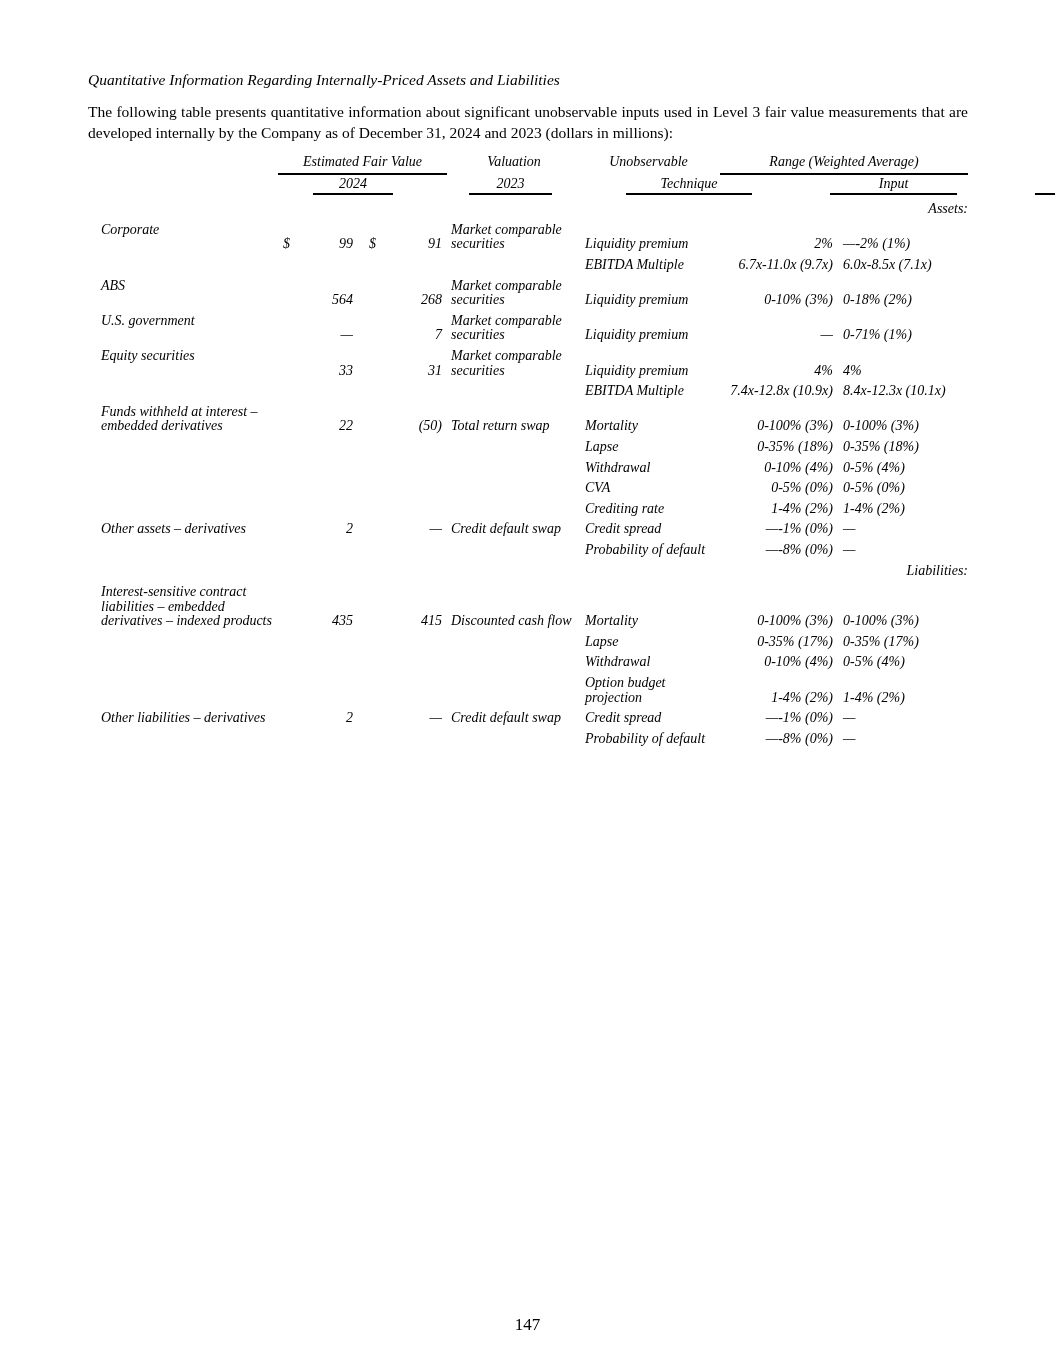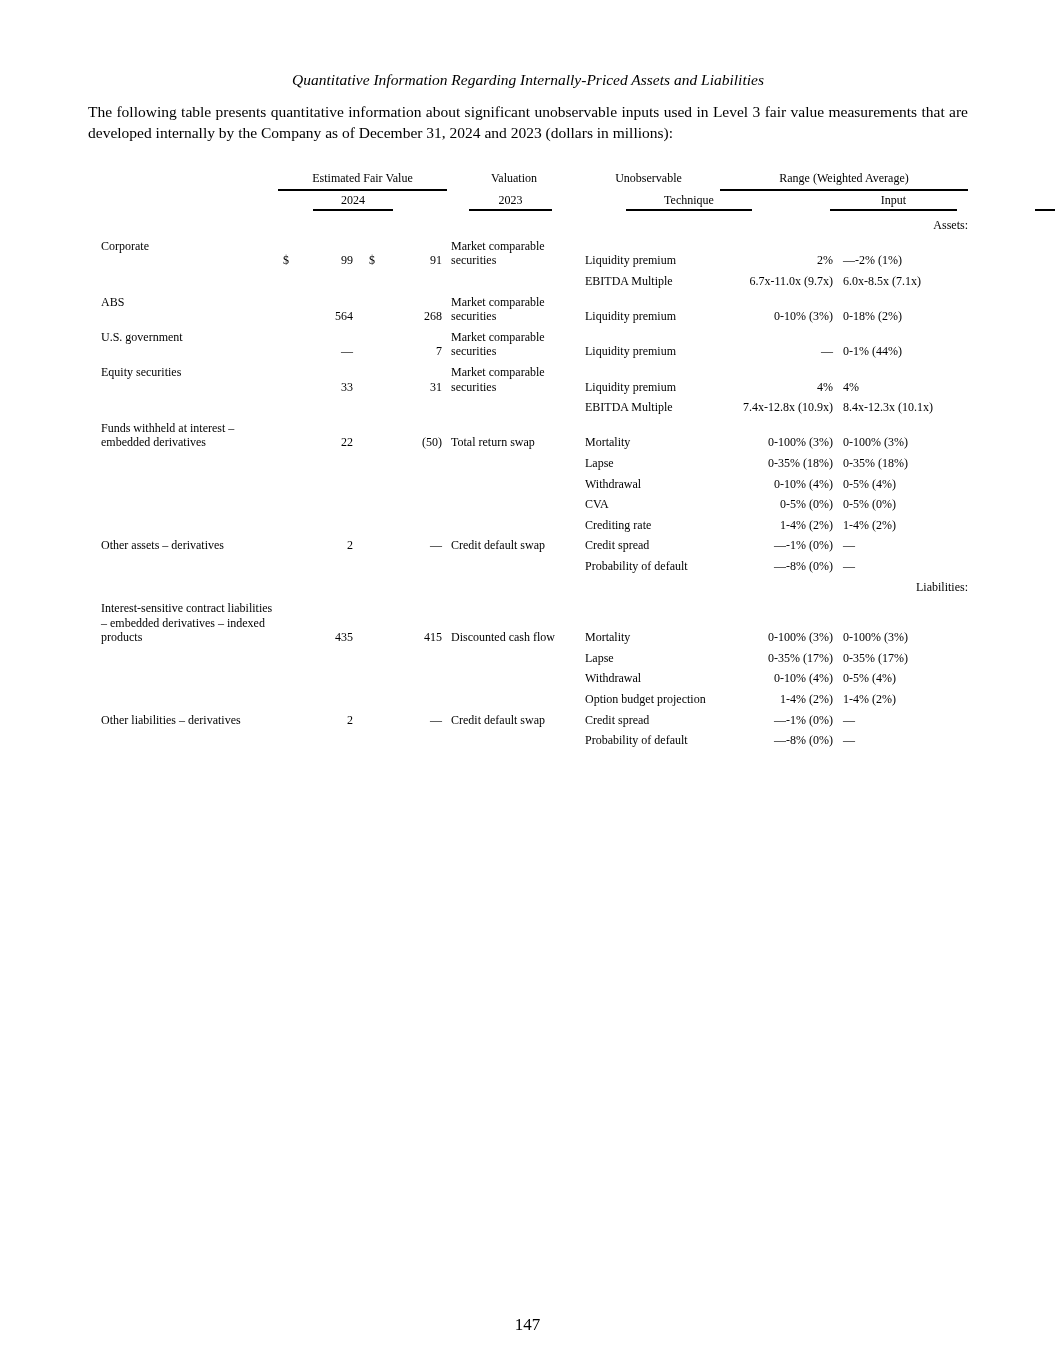--- a/index.html
+++ b/index.html
@@ -15,33 +15,33 @@
     position: relative;
     width: 1055px; height: 1365px;
     padding: 70px 87px 0 88px;
   }
   .title {
     font-size: 15.5px;
     font-style: italic;
     font-weight: normal;
     margin: 0;
     line-height: 19px;
-    text-align: center;
   }
   .intro {
     margin: 13px 0 0 0;
     font-size: 15.5px;
     line-height: 20.5px;
     text-align: justify;
     text-align-last: left;
   }
   .fin-table {
-    margin-top: 28px;
-    font-size: 12px;
+    margin-top: 12px;
+    font-size: 14px;
     line-height: 14.6px;
+    font-style: italic;
   }
   .grid {
     display: grid;
     grid-template-columns: 190px 80px 6px 83px 4px 126px 8px 127px 8px 113px 10px 125px;
   }
   .hc { text-align: center; }
   .bb { border-bottom: 2px solid #000; }
   .hdr1 .cell { padding-bottom: 3px; }
   .hdr2 { margin-top: 2px; gap: 35px; }
   .hdr2 .cell { padding-bottom: 2px; }
@@ -143,21 +143,21 @@
             <div class="cell-label">U.S. government</div>
             <div class="cell-fv" style="grid-column: 2;">
               <div class="val">—</div>
             </div>
             <div class="cell-fv" style="grid-column: 4;">
               <div class="val">7</div>
             </div>
             <div class="cell-tech">Market comparable securities</div>
             <div class="cell-input">Liquidity premium</div>
             <div class="cell-r24">—</div>
-            <div class="cell-r23">0-1% (44%)</div>
+            <div class="cell-r23">0-71% (1%)</div>
           </div>
         </div>
         <div class="item">
           <div class="grid row-first">
             <div class="cell-label">Equity securities</div>
             <div class="cell-fv" style="grid-column: 2; justify-content: center;">
               <div class="val">33</div>
             </div>
             <div class="cell-fv" style="grid-column: 4;">
               <div class="val">31</div>

